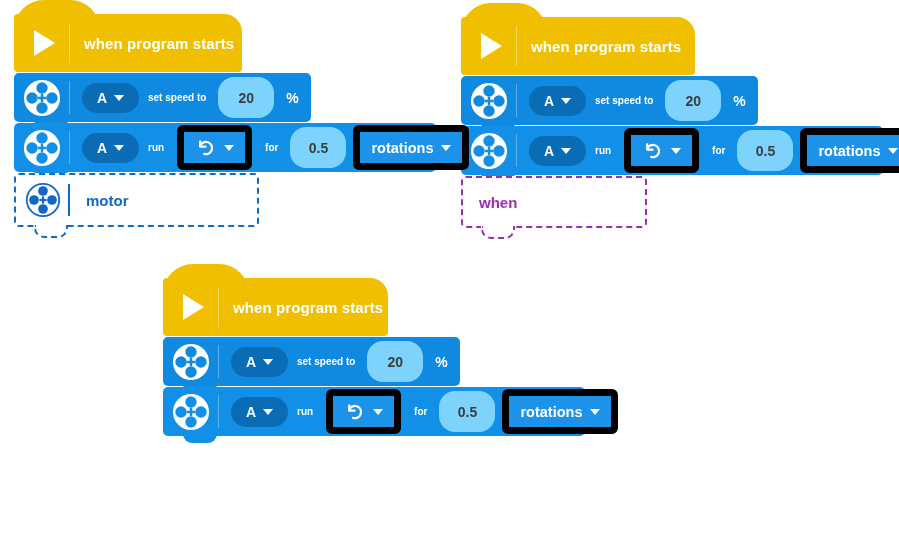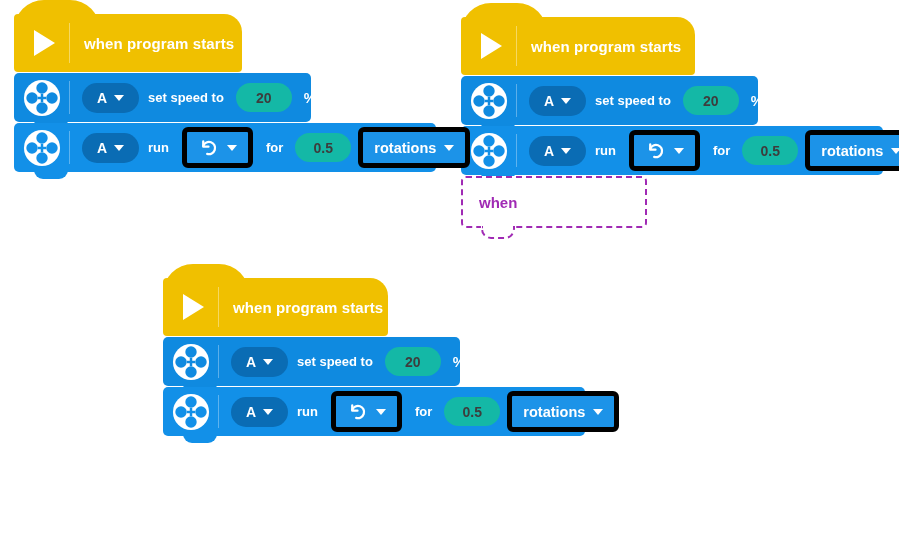--- a/index.html
+++ b/index.html
@@ -108,37 +108,37 @@
     padding: 0 12px 0 15px;
   }
   .caret {
     width: 0; height: 0;
     border-left: 5px solid transparent;
     border-right: 5px solid transparent;
     border-top: 6px solid #ffffff;
     display: inline-block;
   }
   .txt {
-    color: #ffffff; font-size: 13px; font-weight: bold;
+    color: #ffffff; font-size: 10px; font-weight: bold;
     margin: 0 9px; white-space: nowrap;
   }
   .num {
-    background: #14b8a6; color: #3d3d3d;
+    background: #7dd3fc; color: #3d3d3d;
     font-size: 14px; font-weight: bold;
-    height: 29px; min-width: 30px;
+    height: 41px; min-width: 30px;
     border-radius: 16px;
     display: inline-flex; align-items: center; justify-content: center;
     padding: 0 13px;
     margin: 0 3px;
   }
   .pct { color: #ffffff; font-size: 14px; font-weight: bold; margin-left: 9px; }
 
   .dropdown {
     background: #1c93e8;
-    border: 5px solid #000000;
+    border: 7px solid #000000;
     border-radius: 6px;
     height: 31px;
     display: inline-flex; align-items: center; gap: 8px;
     padding: 0 11px;
     margin: 0 4px;
     color: #ffffff; font-size: 14.5px; font-weight: bold;
     white-space: nowrap;
   }
   .dropdown .ccw { width: 21px; height: 21px; display: block; }
 
@@ -256,20 +256,36 @@
           <span class="txt">for</span>
           <span class="num">0.5</span>
           <span class="dropdown">
             <span>rotations</span>
             <i class="caret"></i>
           </span>
         </div>
       </div>
     </div>
 
+    <div class="slot" style="width:245px;">
+      <div class="slot-inner">
+        <div class="slot-icon-zone sep-blue">
+          <svg width="36" height="36" viewBox="0 0 40 40">
+            <circle cx="20" cy="20" r="18" fill="#ffffff" stroke="#1268c4" stroke-width="2"></circle>
+            <circle cx="20" cy="10" r="5.4" fill="#1268c4"></circle>
+            <circle cx="20" cy="30" r="5.4" fill="#1268c4"></circle>
+            <circle cx="10" cy="20" r="5.4" fill="#1268c4"></circle>
+            <circle cx="30" cy="20" r="5.4" fill="#1268c4"></circle>
+            <rect x="18.8" y="16" width="2.4" height="8" fill="#1268c4"></rect>
+            <rect x="16" y="18.8" width="8" height="2.4" fill="#1268c4"></rect>
+          </svg>
+        </div>
+        <span class="slot-label blue">motor</span>
+      </div>
+    </div>
   </div>
 
   <div class="script" style="left:461px; top:17px; width:430px;">
 
     <div class="hat" style="width:234px;">
       <div class="hat-inner">
         <div class="play-zone">
           <div class="play-tri"></div>
         </div>
         <div class="hat-label">when program starts</div>

